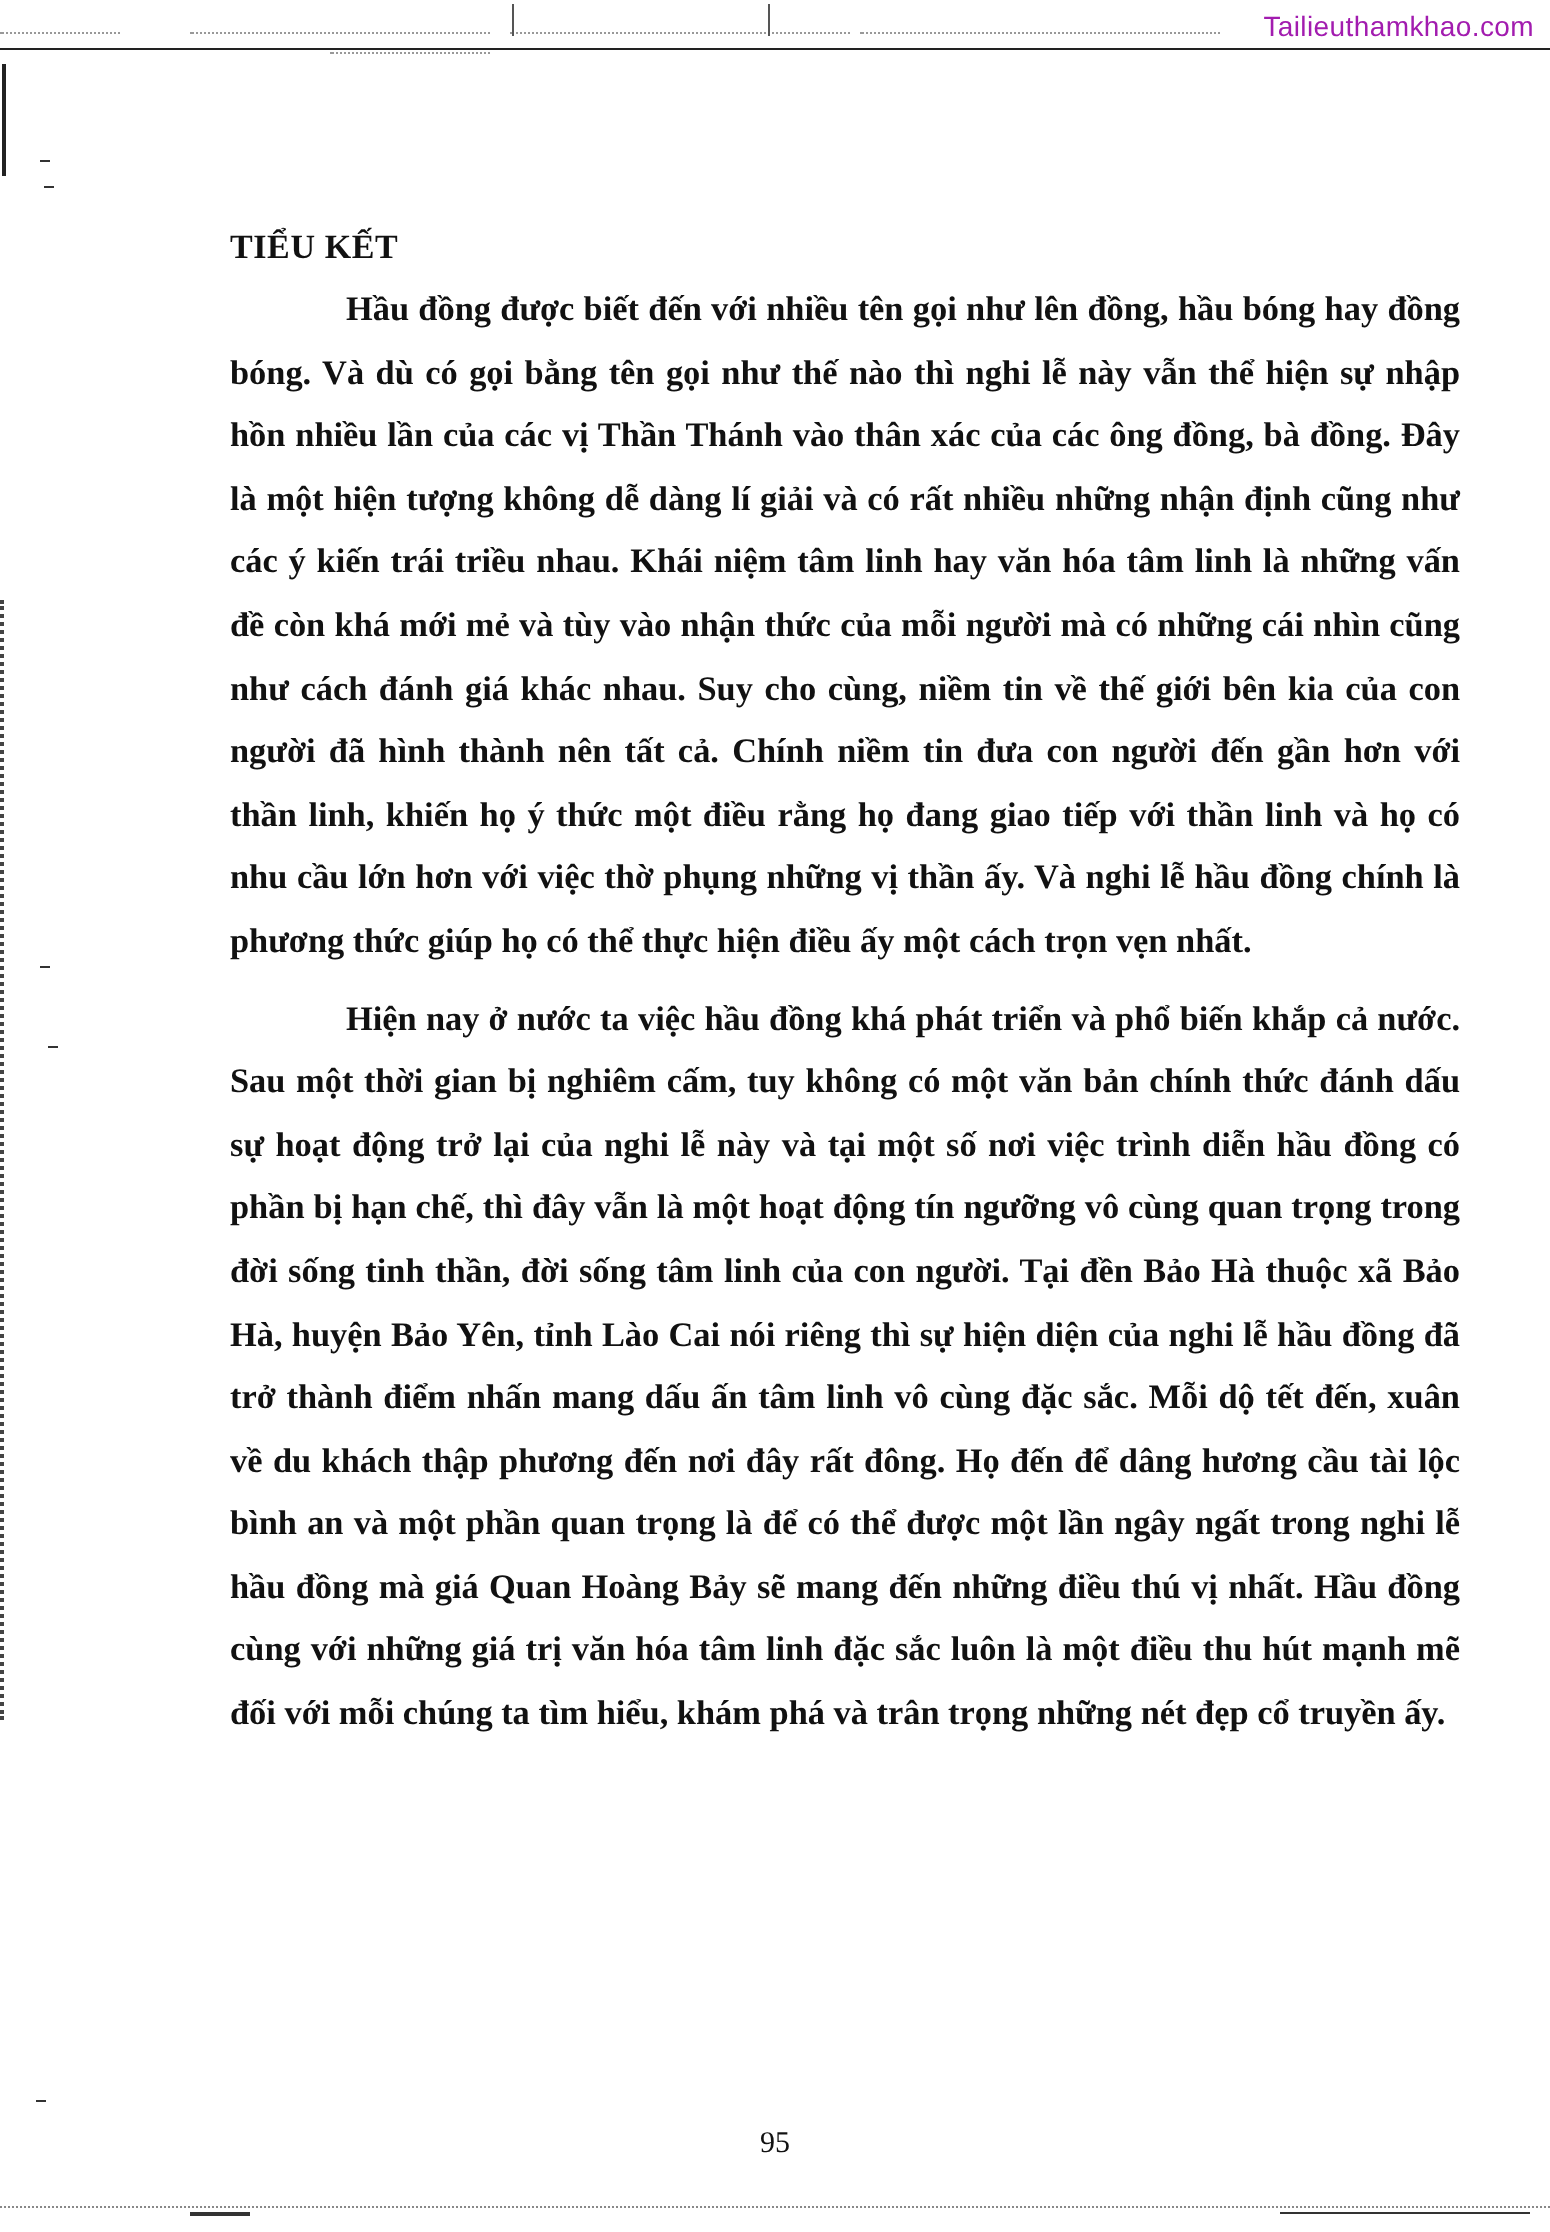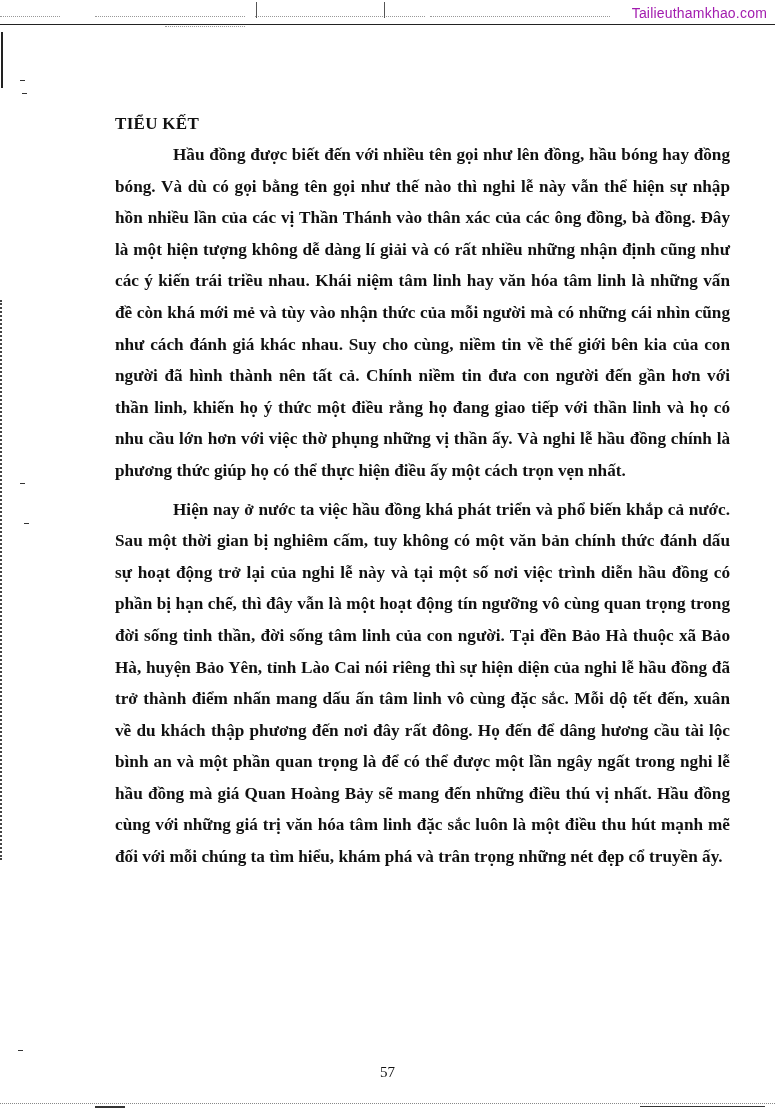--- a/index.html
+++ b/index.html
@@ -47,17 +47,17 @@
 <div class="margin-tick" style="left:20px;top:483px;"></div>
 <div class="margin-tick" style="left:24px;top:523px;"></div>
 <div class="margin-tick" style="left:18px;top:1050px;"></div>
 
 <main class="page-body">
   <h2 class="heading">TIỂU KẾT</h2>
   <p class="para"><span class="indent"></span><span>Hầu đồng được biết đến với nhiều tên gọi như lên đồng, hầu bóng hay đồng bóng. Và dù có gọi bằng tên gọi như thế nào thì nghi lễ này vẫn thể hiện sự nhập hồn nhiều lần của các vị Thần Thánh vào thân xác của các ông đồng, bà đồng. Đây là một hiện tượng không dễ dàng lí giải và có rất nhiều những nhận định cũng như các ý kiến trái triều nhau. Khái niệm tâm linh hay văn hóa tâm linh là những vấn đề còn khá mới mẻ và tùy vào nhận thức của mỗi người mà có những cái nhìn cũng như cách đánh giá khác nhau. Suy cho cùng, niềm tin về thế giới bên kia của con người đã hình thành nên tất cả. Chính niềm tin đưa con người đến gần hơn với thần linh, khiến họ ý thức một điều rằng họ đang giao tiếp với thần linh và họ có nhu cầu lớn hơn với việc thờ phụng những vị thần ấy. Và nghi lễ hầu đồng chính là phương thức giúp họ có thể thực hiện điều ấy một cách trọn vẹn nhất.</span></p>
   <p class="para para2"><span class="indent"></span><span>Hiện nay ở nước ta việc hầu đồng khá phát triển và phổ biến khắp cả nước. Sau một thời gian bị nghiêm cấm, tuy không có một văn bản chính thức đánh dấu sự hoạt động trở lại của nghi lễ này và tại một số nơi việc trình diễn hầu đồng có phần bị hạn chế, thì đây vẫn là một hoạt động tín ngưỡng vô cùng quan trọng trong đời sống tinh thần, đời sống tâm linh của con người. Tại đền Bảo Hà thuộc xã Bảo Hà, huyện Bảo Yên, tỉnh Lào Cai nói riêng thì sự hiện diện của nghi lễ hầu đồng đã trở thành điểm nhấn mang dấu ấn tâm linh vô cùng đặc sắc. Mỗi dộ tết đến, xuân về du khách thập phương đến nơi đây rất đông. Họ đến để dâng hương cầu tài lộc bình an và một phần quan trọng là để có thể được một lần ngây ngất trong nghi lễ hầu đồng mà giá Quan Hoàng Bảy sẽ mang đến những điều thú vị nhất. Hầu đồng cùng với những giá trị văn hóa tâm linh đặc sắc luôn là một điều thu hút mạnh mẽ đối với mỗi chúng ta tìm hiểu, khám phá và trân trọng những nét đẹp cổ truyền ấy.</span></p>
 </main>
 
-<div class="page-number">57</div>
+<div class="page-number">95</div>
 
 <div class="scan-bottom"></div>
 <div class="scan-bottom-bar" style="left:95px;width:30px;"></div>
 <div class="scan-bottom-bar" style="left:640px;width:125px;height:1px;"></div>
 
 </body></html>

